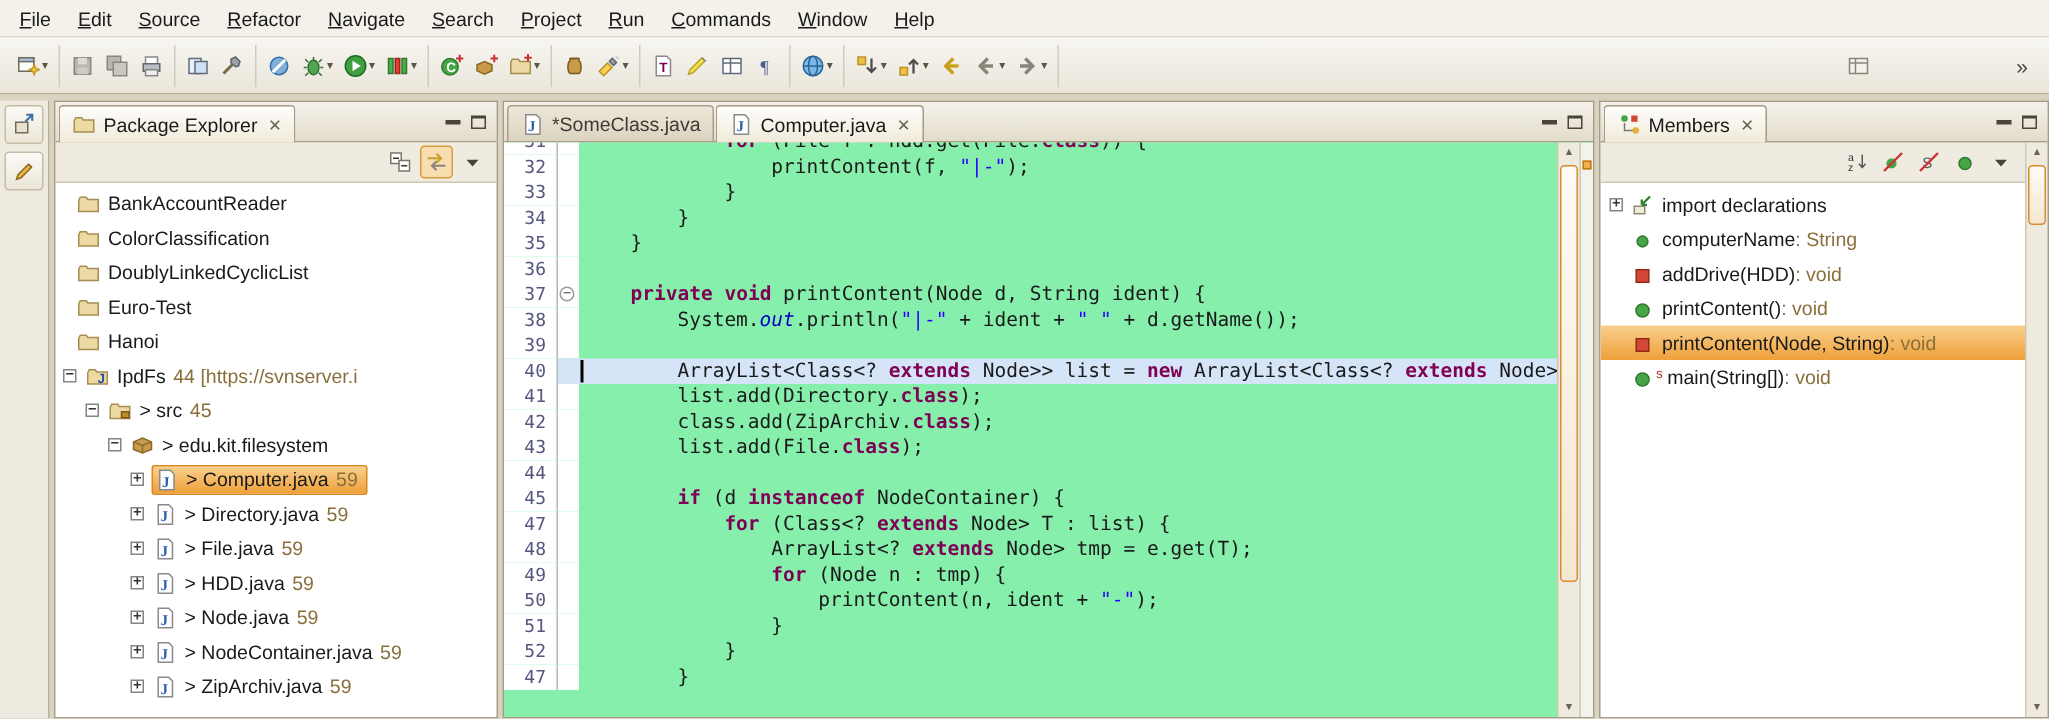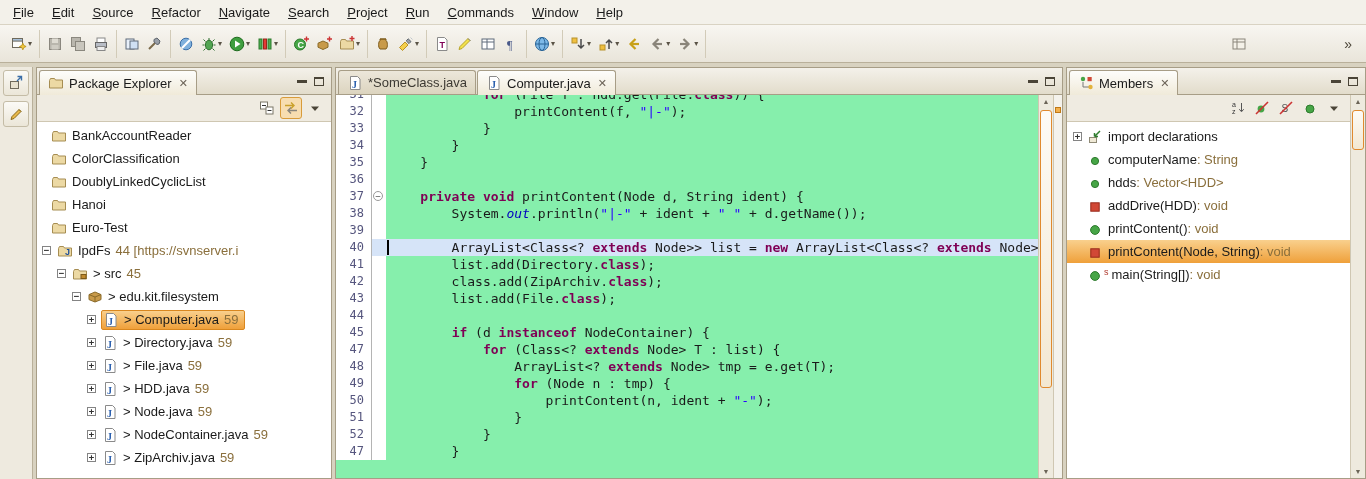--- a/index.html
+++ b/index.html
@@ -459,32 +459,32 @@
             </span>
           </div>
           <div class="trow" style="padding-left: 5px;">
             <span class="exp-sp"></span>
             <span class="selwrap">
               <span class="ic">
                 <svg width="16" height="16" viewBox="0 0 16 16" xmlns="http://www.w3.org/2000/svg">
                   <path d="M1.5 5.5l1-2h4l1 1.5h7v8h-13z" fill="#ecd9a4" stroke="#a68d52"></path>
                 </svg>
               </span>
-              <span class="tlabel">Hanoi</span>
+              <span class="tlabel">Euro-Test</span>
             </span>
           </div>
           <div class="trow" style="padding-left: 5px;">
             <span class="exp-sp"></span>
             <span class="selwrap">
               <span class="ic">
                 <svg width="16" height="16" viewBox="0 0 16 16" xmlns="http://www.w3.org/2000/svg">
                   <path d="M1.5 5.5l1-2h4l1 1.5h7v8h-13z" fill="#ecd9a4" stroke="#a68d52"></path>
                 </svg>
               </span>
-              <span class="tlabel">Euro-Test</span>
+              <span class="tlabel">Hanoi</span>
             </span>
           </div>
           <div class="trow" style="padding-left: 5px;">
             <span class="exp">−</span>
             <span class="selwrap">
               <span class="ic">
                 <svg width="16" height="16" viewBox="0 0 16 16" xmlns="http://www.w3.org/2000/svg">
                   <path d="M1.5 5.5l1-2h4l1 1.5h7v8h-13z" fill="#ecd9a4" stroke="#a68d52"></path>
                   <text x="8" y="12" font-size="9" font-weight="bold" fill="#1c4f9c" font-family="sans-serif">J</text>
                 </svg>
@@ -858,30 +858,20 @@
                     <circle cx="8" cy="9" r="3.6" fill="#46a546" stroke="#2d7a2d"></circle>
                   </svg>
                 </span>
                 <span>computerName</span>
                 <span class="mtype"> : String</span>
               </div>
               <div class="mrow">
                 <span class="exp-sp" style="width: 14px;"></span>
                 <span class="ic">
                   <svg width="16" height="16" viewBox="0 0 16 16" xmlns="http://www.w3.org/2000/svg">
-                    <circle cx="8" cy="9" r="3.6" fill="#46a546" stroke="#2d7a2d"></circle>
-                  </svg>
-                </span>
-                <span>hdds</span>
-                <span class="mtype"> : Vector&lt;HDD&gt;</span>
-              </div>
-              <div class="mrow">
-                <span class="exp-sp" style="width: 14px;"></span>
-                <span class="ic">
-                  <svg width="16" height="16" viewBox="0 0 16 16" xmlns="http://www.w3.org/2000/svg">
                     <rect x="3.8" y="4.8" width="8.4" height="8.4" fill="#d14836" stroke="#97291a"></rect>
                   </svg>
                 </span>
                 <span>addDrive(HDD)</span>
                 <span class="mtype"> : void</span>
               </div>
               <div class="mrow">
                 <span class="exp-sp" style="width: 14px;"></span>
                 <span class="ic">
                   <svg width="16" height="16" viewBox="0 0 16 16" xmlns="http://www.w3.org/2000/svg">

